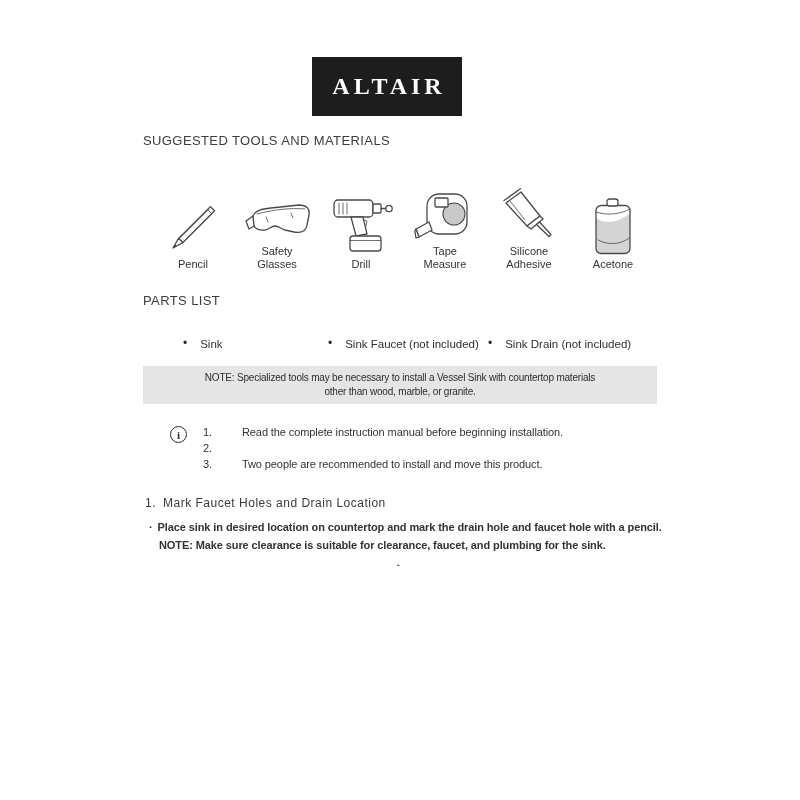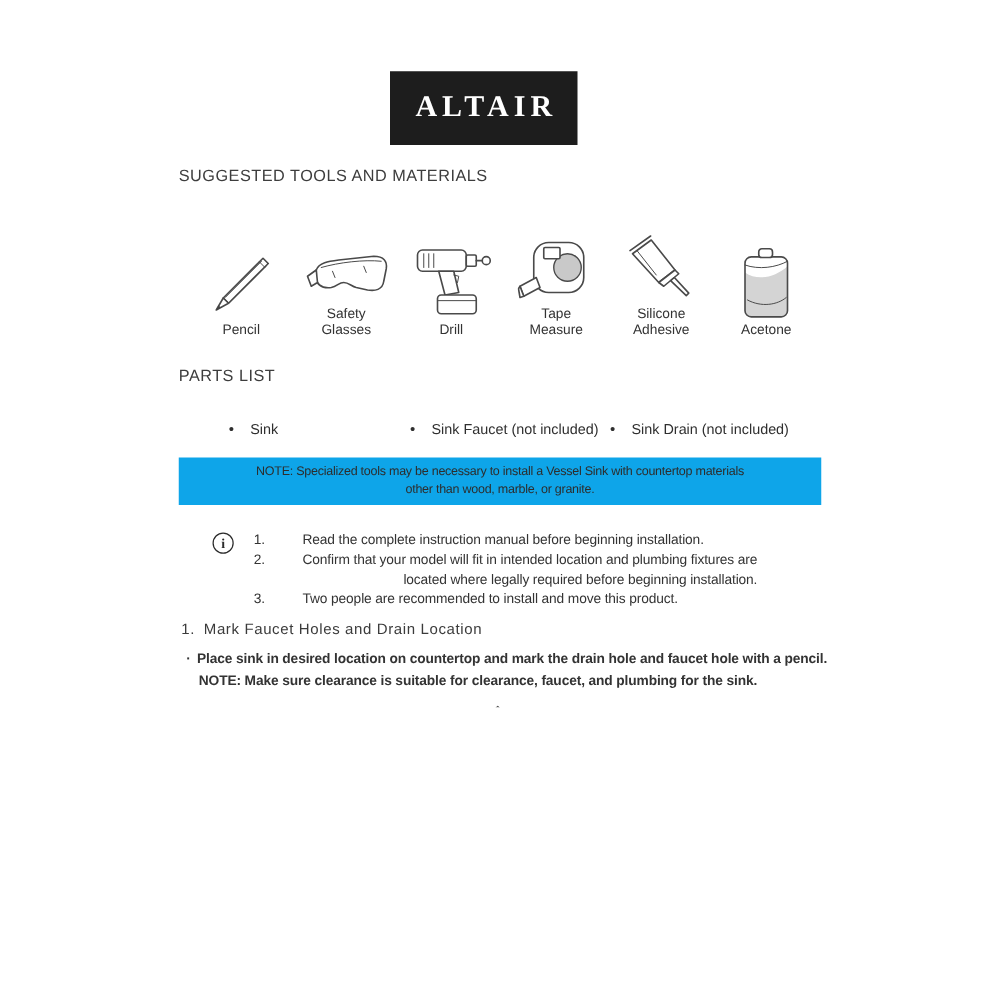--- a/index.html
+++ b/index.html
@@ -30,21 +30,21 @@
           align-items:center; justify-content:flex-end; }
   .tool-icon { flex:1; display:flex; align-items:flex-end; justify-content:center; }
   .tool-label { text-align:center; font-size:11px; line-height:12.5px;
                 color:#333; margin-top:3px; }
   .parts-row { position:absolute; top:337px; left:0; width:800px; font-size:11.5px; color:#2f2f2f; }
   .part { position:absolute; display:flex; align-items:center; white-space:nowrap;text-align:center; }
   .part::before { content:"•"; margin-right:13px; font-size:12px; position:relative; top:-1px; }
   .part-0 { left:183px; } .part-1 { left:328px; } .part-2 { left:488px; }
   .note-box {
     position:absolute; left:143px; top:366px; width:514px; height:38px;
-    background:#0ea5e9; text-align:center; font-size:10px; line-height:14px;
+    background:#e5e5e5; text-align:center; font-size:10px; line-height:14px;
     padding-top:5px; letter-spacing:-0.2px; color:#2d2d2d;
   }
   .info-icon {
     position:absolute; left:170px; top:426px; width:17px; height:17px;
     border:1.6px solid #2b2b2b; border-radius:50%;
     display:flex; align-items:center; justify-content:center;
     font-family:"Liberation Serif", serif; font-size:11px; font-weight:700; color:#2b2b2b;
   }
   .warnings { position:absolute; left:203px; top:425px; width:460px;
               font-size:11px; line-height:15.8px; letter-spacing:-0.1px; color:#333; }
@@ -203,24 +203,20 @@
   <div class="warnings">
     <div class="w-row">
       <div class="w-num">1.</div>
       <div class="w-text">
         <div>Read the complete instruction manual before beginning installation.</div>
           <div></div>
       </div>
     </div>
     <div class="w-row">
       <div class="w-num">2.</div>
-      <div class="w-text">
-        <div>Confirm that your model will fit in intended location and plumbing fixtures are</div>
-          <div>located where legally required before beginning installation.</div>
-      </div>
     </div>
     <div class="w-row">
       <div class="w-num">3.</div>
       <div class="w-text">
         <div>Two people are recommended to install and move this product.</div>
           <div></div>
       </div>
     </div>
   </div>
 

